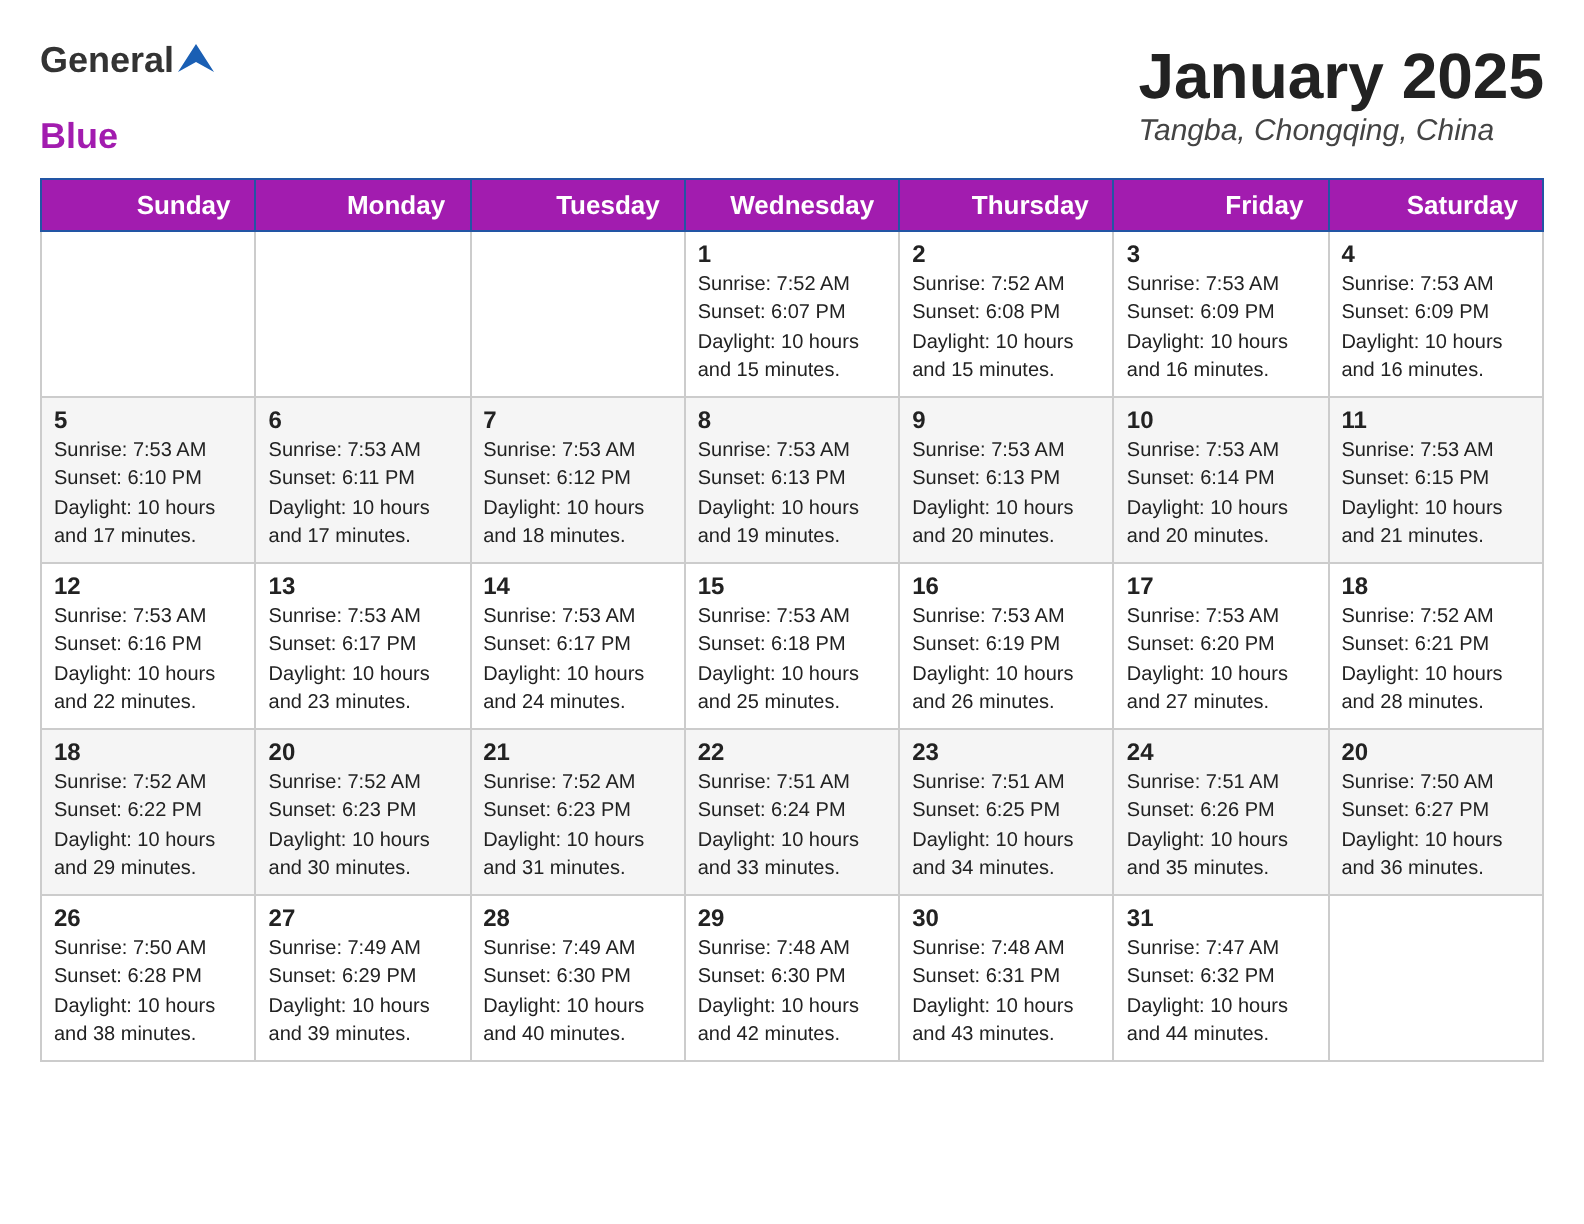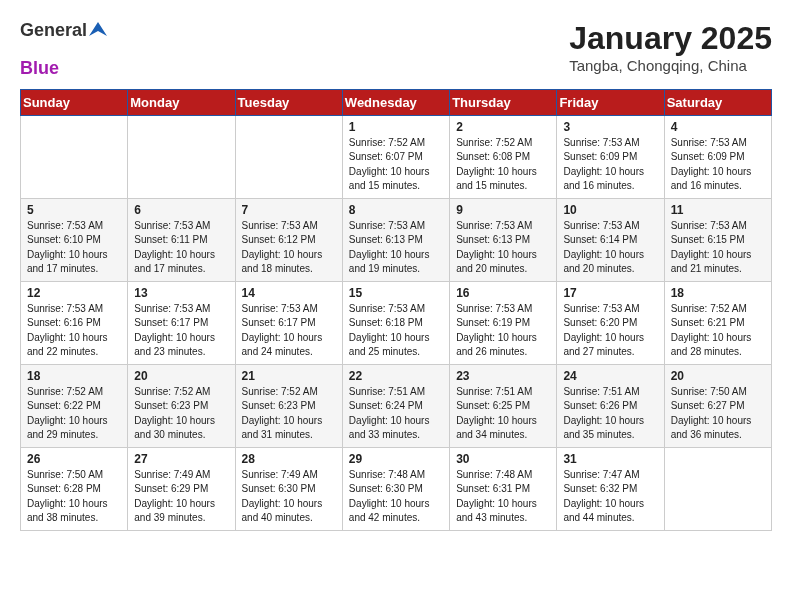--- a/index.html
+++ b/index.html
@@ -30,31 +30,32 @@
       text-align: left;
     }
     .month-title {
       font-size: 32px;
       font-weight: bold;
       color: #222;
     }
     .location {
       font-size: 15px;
       color: #444;
+      font-style: italic;
     }
     .calendar {
       width: 100%;
       border-collapse: collapse;
       border: 1px solid #bbb;
     }
     .calendar th {
-      background-color: #b91c1c;
+      background-color: #a21caf;
       color: #fff;
-      text-align: left;
-      padding: 5px 2px;
+      text-align: right;
+      padding: 5px 12px;
       font-size: 13px;
       border: 1px solid #2255a4;
     }
     .calendar td {
       vertical-align: top;
       padding: 4px 6px;
       border: 1px solid #ccc;
       width: calc(100% / 7);
       min-height: 80px;
       font-size: 10.5px;

